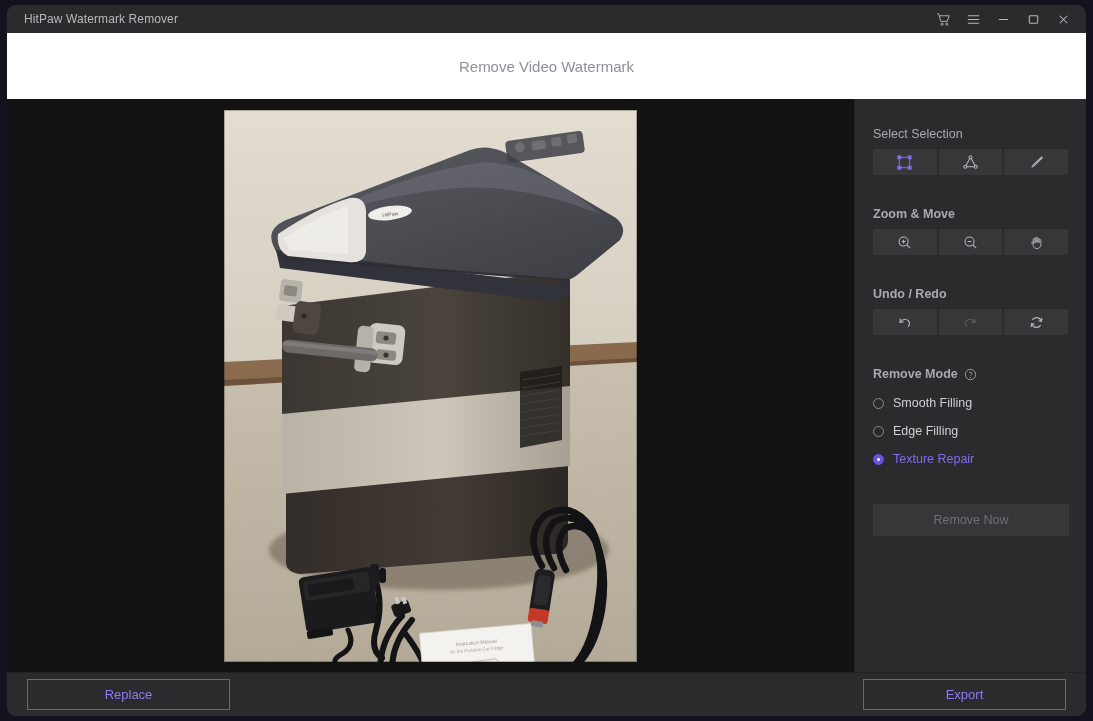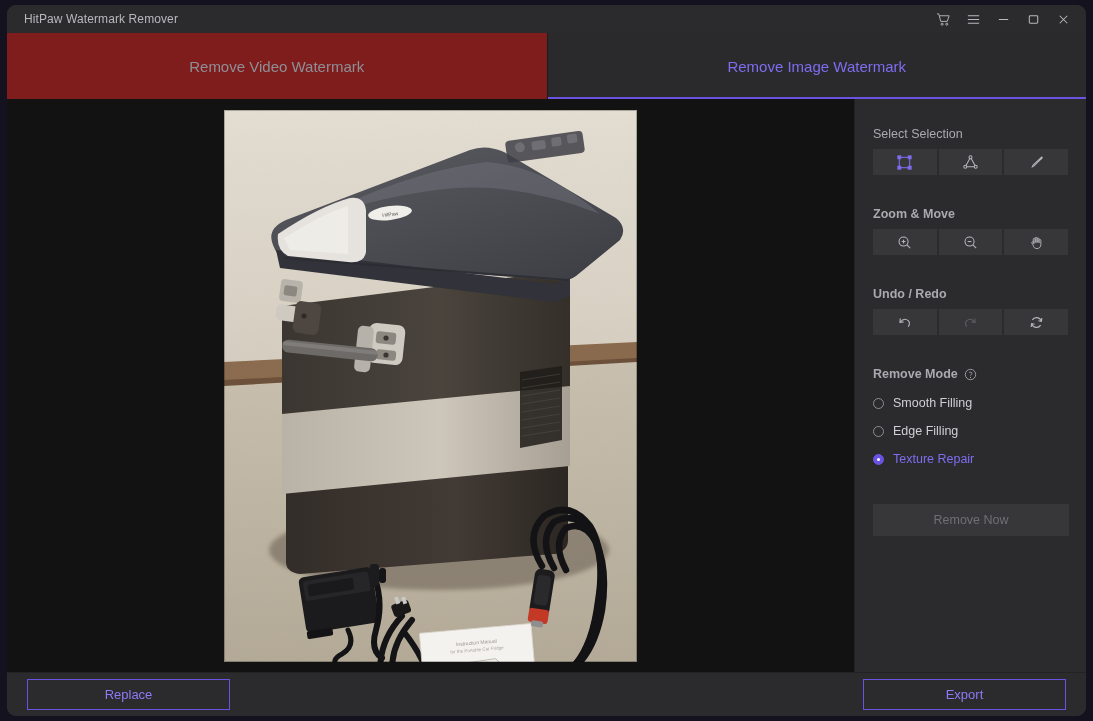--- a/index.html
+++ b/index.html
@@ -67,21 +67,21 @@
     flex: 0 0 auto;
     background: #232325;
   }
   .tab {
     flex: 1 1 50%;
     display: flex;
     align-items: center;
     justify-content: center;
     font-size: 15px;
     color: #8f8f96;
-    background: #7f1d1d;
+    background: #ffffff;
     position: relative;
   }
   .tab + .tab { border-left: 1px solid #1d1d1f; }
   .tab.active {
     color: #7f6cf0;
     background: #2a2a2c;
   }
   .tab.active::after {
     content: "";
     position: absolute;
@@ -263,23 +263,20 @@
         <svg width="15" height="15" viewBox="0 0 16 16" stroke="currentColor" stroke-width="1.1">
           <path d="M4 4l8 8M12 4l-8 8"></path>
         </svg>
       </div>
     </div>
   </div>
 
   <div class="tab-bar">
     <div class="tab">
       <span>Remove Video Watermark</span>
-    </div>
-    <div class="tab active">
-      <span>Remove Image Watermark</span>
     </div>
   </div>
 
   <div class="app-body">
 
     <div class="canvas-area">
       <div class="photo-frame">
         <svg viewBox="0 0 413 552" preserveAspectRatio="none">
           <defs>
             <linearGradient id="wallG" x1="0" y1="0" x2="0" y2="1">

